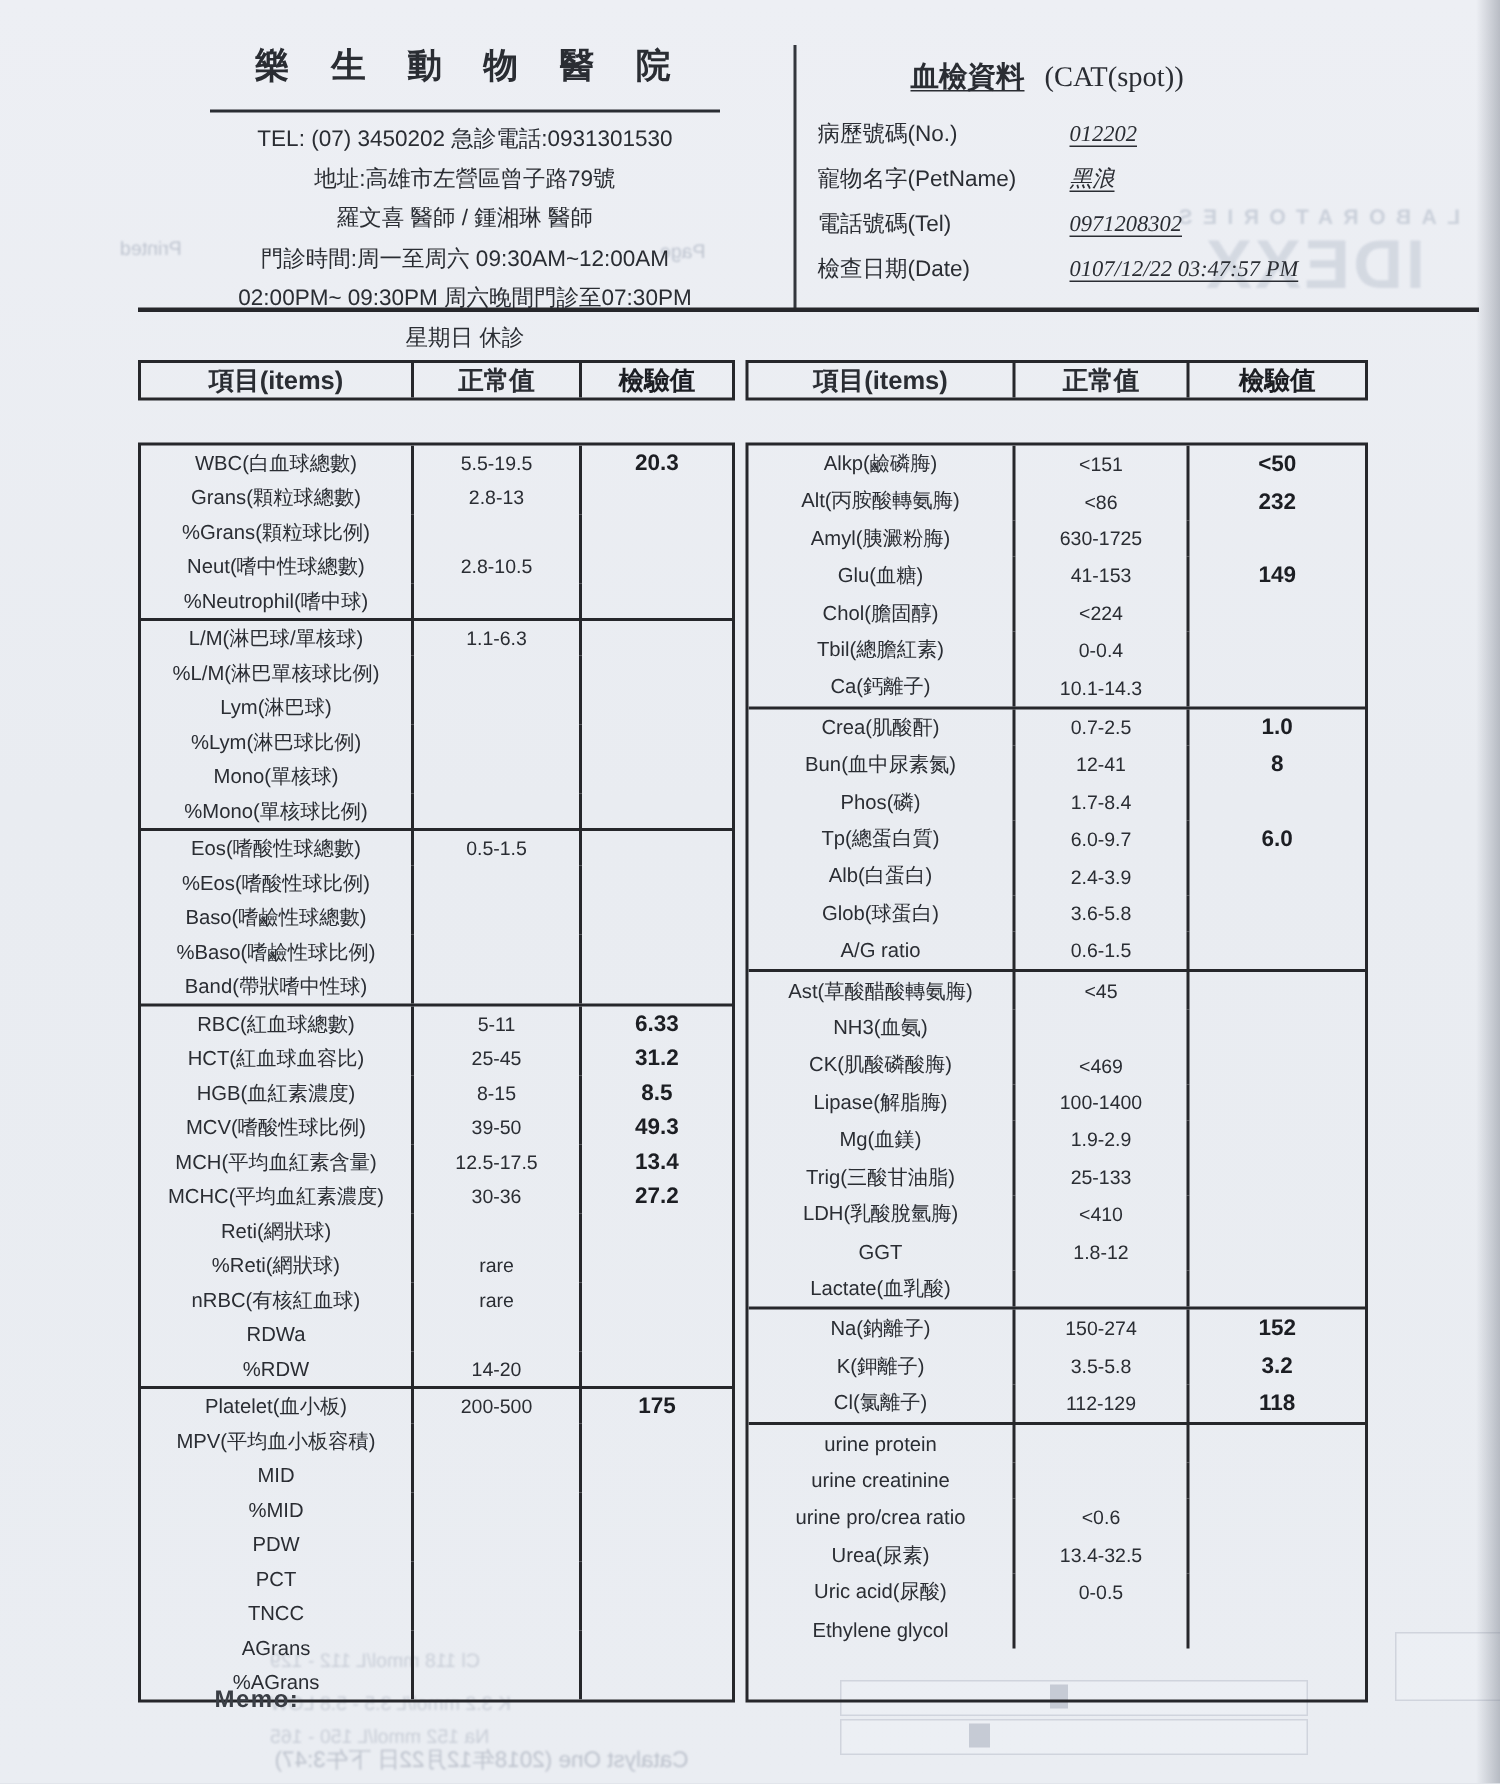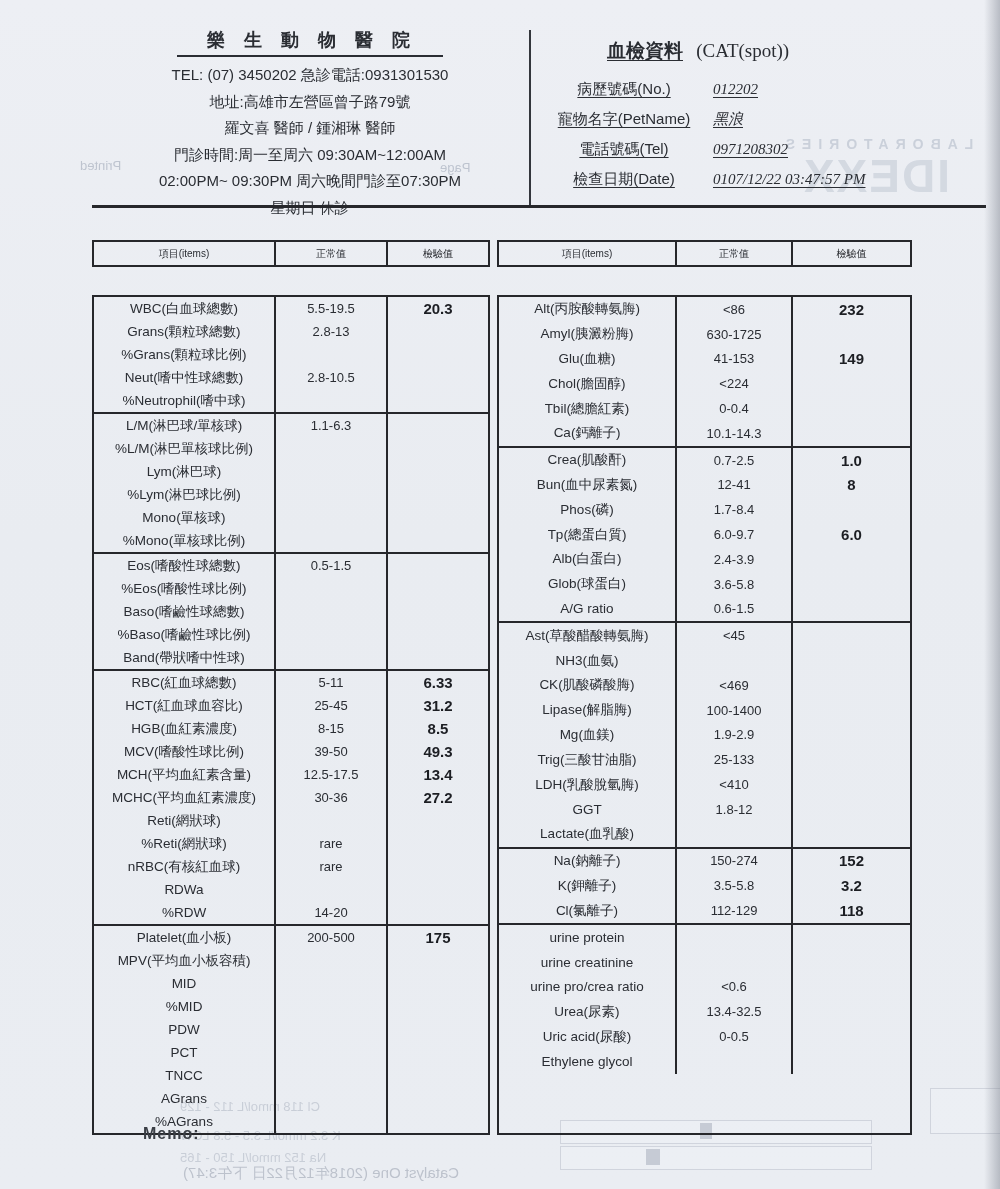--- a/index.html
+++ b/index.html
@@ -23,47 +23,47 @@
   .bt-lab{font-size:14px;font-weight:bold;letter-spacing:7px;}
   .bt-logo{font-size:46px;font-weight:bold;letter-spacing:2px;line-height:44px;color:#ccd2dc;margin-top:2px;}
   .bt-frag{color:#b3bac7;opacity:.8;font-size:13px;}
   .bt-line{color:#aeb5c2;opacity:.55;font-size:13px;}
   .bt-catalyst{left:86px;top:1164px;font-size:15px;color:#9fa6b4;opacity:.6;width:470px;text-align:center;}
   .bt-box{position:absolute;border:1px solid #c3c8d2;opacity:.65;background:rgba(255,255,255,.15);}
   .bt-tick{position:absolute;background:#b6bcc8;opacity:.7;}
   
   .clinic{position:absolute;left:90px;top:28px;width:440px;text-align:center;}
   .clinic-name{
-    display:inline-block;font-size:18px;font-weight:bold;letter-spacing:7px;
-    border-bottom:2px solid #2a2d33;padding:0 26px 3px 30px;margin-bottom:5px;
+    display:inline-block;font-size:23px;font-weight:bold;letter-spacing:7px;
+    border-bottom:2px solid #2a2d33;padding:0 26px 14px 30px;margin-bottom:5px;font-family:Liberation Mono, monospace;
   }
   .clinic-line{font-size:15px;line-height:26.5px;}
   .vdivider{position:absolute;left:529px;top:30px;width:2px;height:176px;background:#33363c;}
   .header-rule{position:absolute;left:92px;top:205px;width:894px;height:3px;background:#26272b;}
   .report-head{position:absolute;left:545px;top:38px;width:440px;}
   .report-title-row{margin-left:62px;margin-bottom:16px;font-size:19px;}
   .report-title{font-weight:bold;text-decoration:underline;text-underline-offset:3px;}
   .report-subtitle{font-family:"Liberation Serif","DejaVu Serif",serif;font-size:19px;margin-left:8px;}
   .field{display:flex;align-items:baseline;height:30px;font-size:15px;}
-  .field-label{width:158px;text-align:center;text-decoration:underline;text-underline-offset:3px;}
+  .field-label{width:158px;text-align:left;text-underline-offset:3px;}
   .field-value{
     margin-left:10px;font-family:"Liberation Serif","DejaVu Serif",serif;
     text-decoration:underline;text-underline-offset:3px;font-size:15px;font-style:italic;
   }
   
   .ttable{position:absolute;top:240px;}
   .t-left{left:92px;width:398px;}
   .t-right{left:497px;width:415px;}
   .thead{
     box-sizing:border-box;border:2px solid #26272b;height:27px;
     display:grid;margin-bottom:4px;background:transparent;
   }
   .t-left .thead,.t-left .trow{grid-template-columns:180px 112px 1fr;}
   .t-right .thead,.t-right .trow{grid-template-columns:176px 116px 1fr;}
-  .thead .cell{font-size:10px;font-weight:normal;}
+  .thead .cell{font-size:17px;font-weight:bold;}
   .tbody{box-sizing:border-box;border:2px solid #26272b;height:840px;overflow:hidden;margin-top:28px;}
   .tsection + .tsection{border-top:2px solid #26272b;}
   .trow{display:grid;}
   .lrow{height:23px;}
   .rrow{height:24.8px;}
   .cell{display:flex;align-items:center;justify-content:center;overflow:hidden;white-space:nowrap;}
   .c-normal,.c-test{border-left:2px solid #26272b;}
   .c-item{font-size:13.5px;}
   .c-normal{font-size:13px;}
   .c-test{font-size:15px;font-weight:bold;color:#1c1e23;}
@@ -330,20 +330,25 @@
 
   <div class="ttable t-right">
     <div class="thead">
       <div class="cell">項目(items)</div>
       <div class="cell c-normal">正常值</div>
       <div class="cell c-test">檢驗值</div>
     </div>
     <div class="tbody">
         <div class="tsection">
           <div class="trow rrow">
+            <div class="cell c-item">Alkp(鹼磷脢)</div>
+            <div class="cell c-normal">&lt;151</div>
+            <div class="cell c-test">&lt;50</div>
+          </div>
+          <div class="trow rrow">
             <div class="cell c-item">Alt(丙胺酸轉氨脢)</div>
             <div class="cell c-normal">&lt;86</div>
             <div class="cell c-test">232</div>
           </div>
           <div class="trow rrow">
             <div class="cell c-item">Amyl(胰澱粉脢)</div>
             <div class="cell c-normal">630-1725</div>
             <div class="cell c-test"></div>
           </div>
           <div class="trow rrow">

